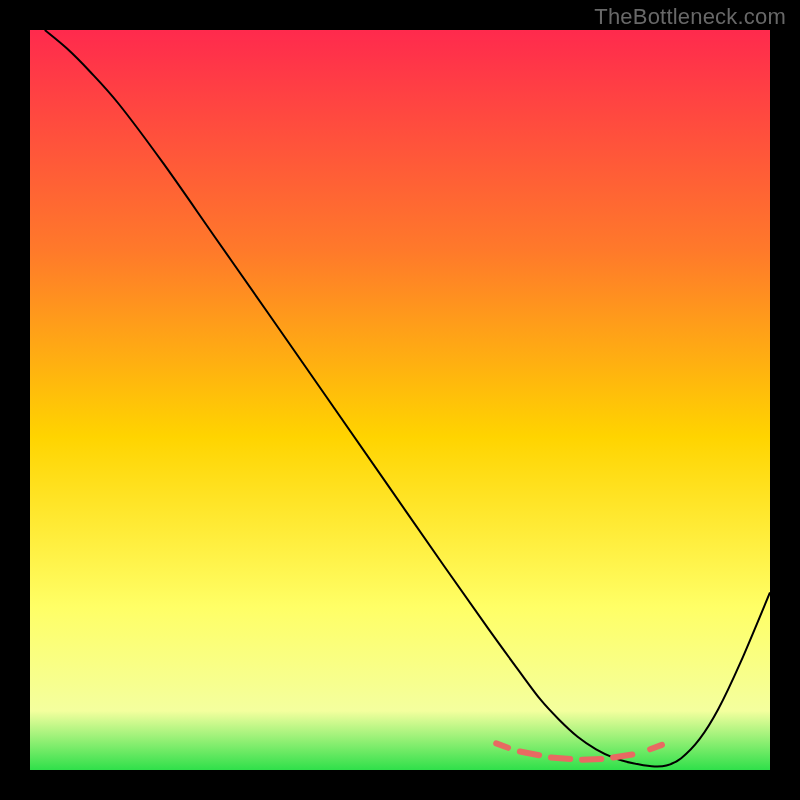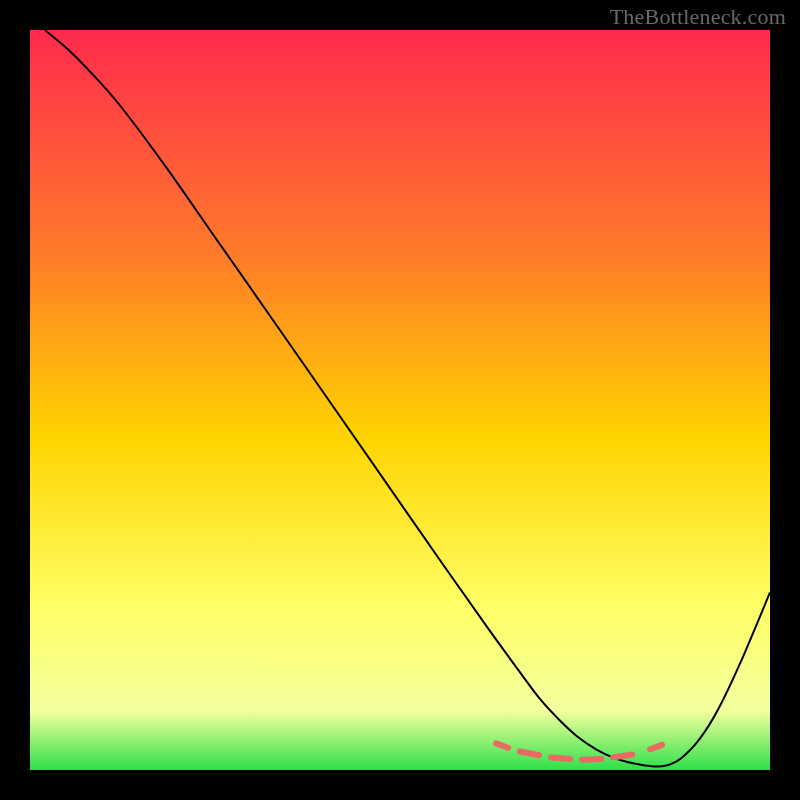--- a/index.html
+++ b/index.html
@@ -9,21 +9,20 @@
     height: 800px;
     background: #000;
     font-family: Arial, Helvetica, sans-serif;
     overflow: hidden;
   }
   .frame {
     position: relative;
     width: 800px;
     height: 800px;
     background: #000;
-    font-family: Liberation Serif, serif;
   }
   .watermark {
     position: absolute;
     top: 4px;
     right: 14px;
     color: #686868;
     font-size: 22px;
     font-weight: 400;
     letter-spacing: 0.2px;
     z-index: 10;

